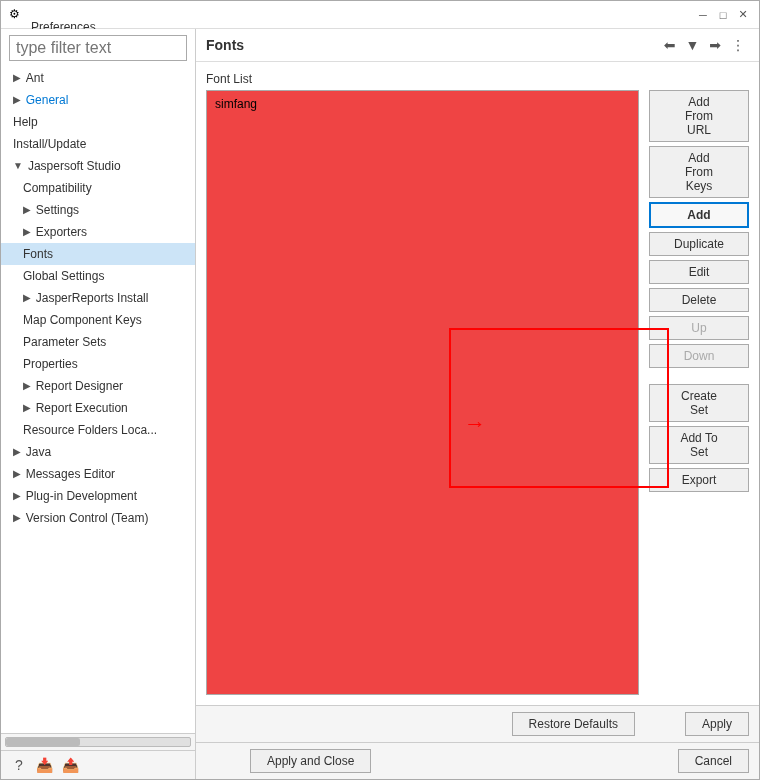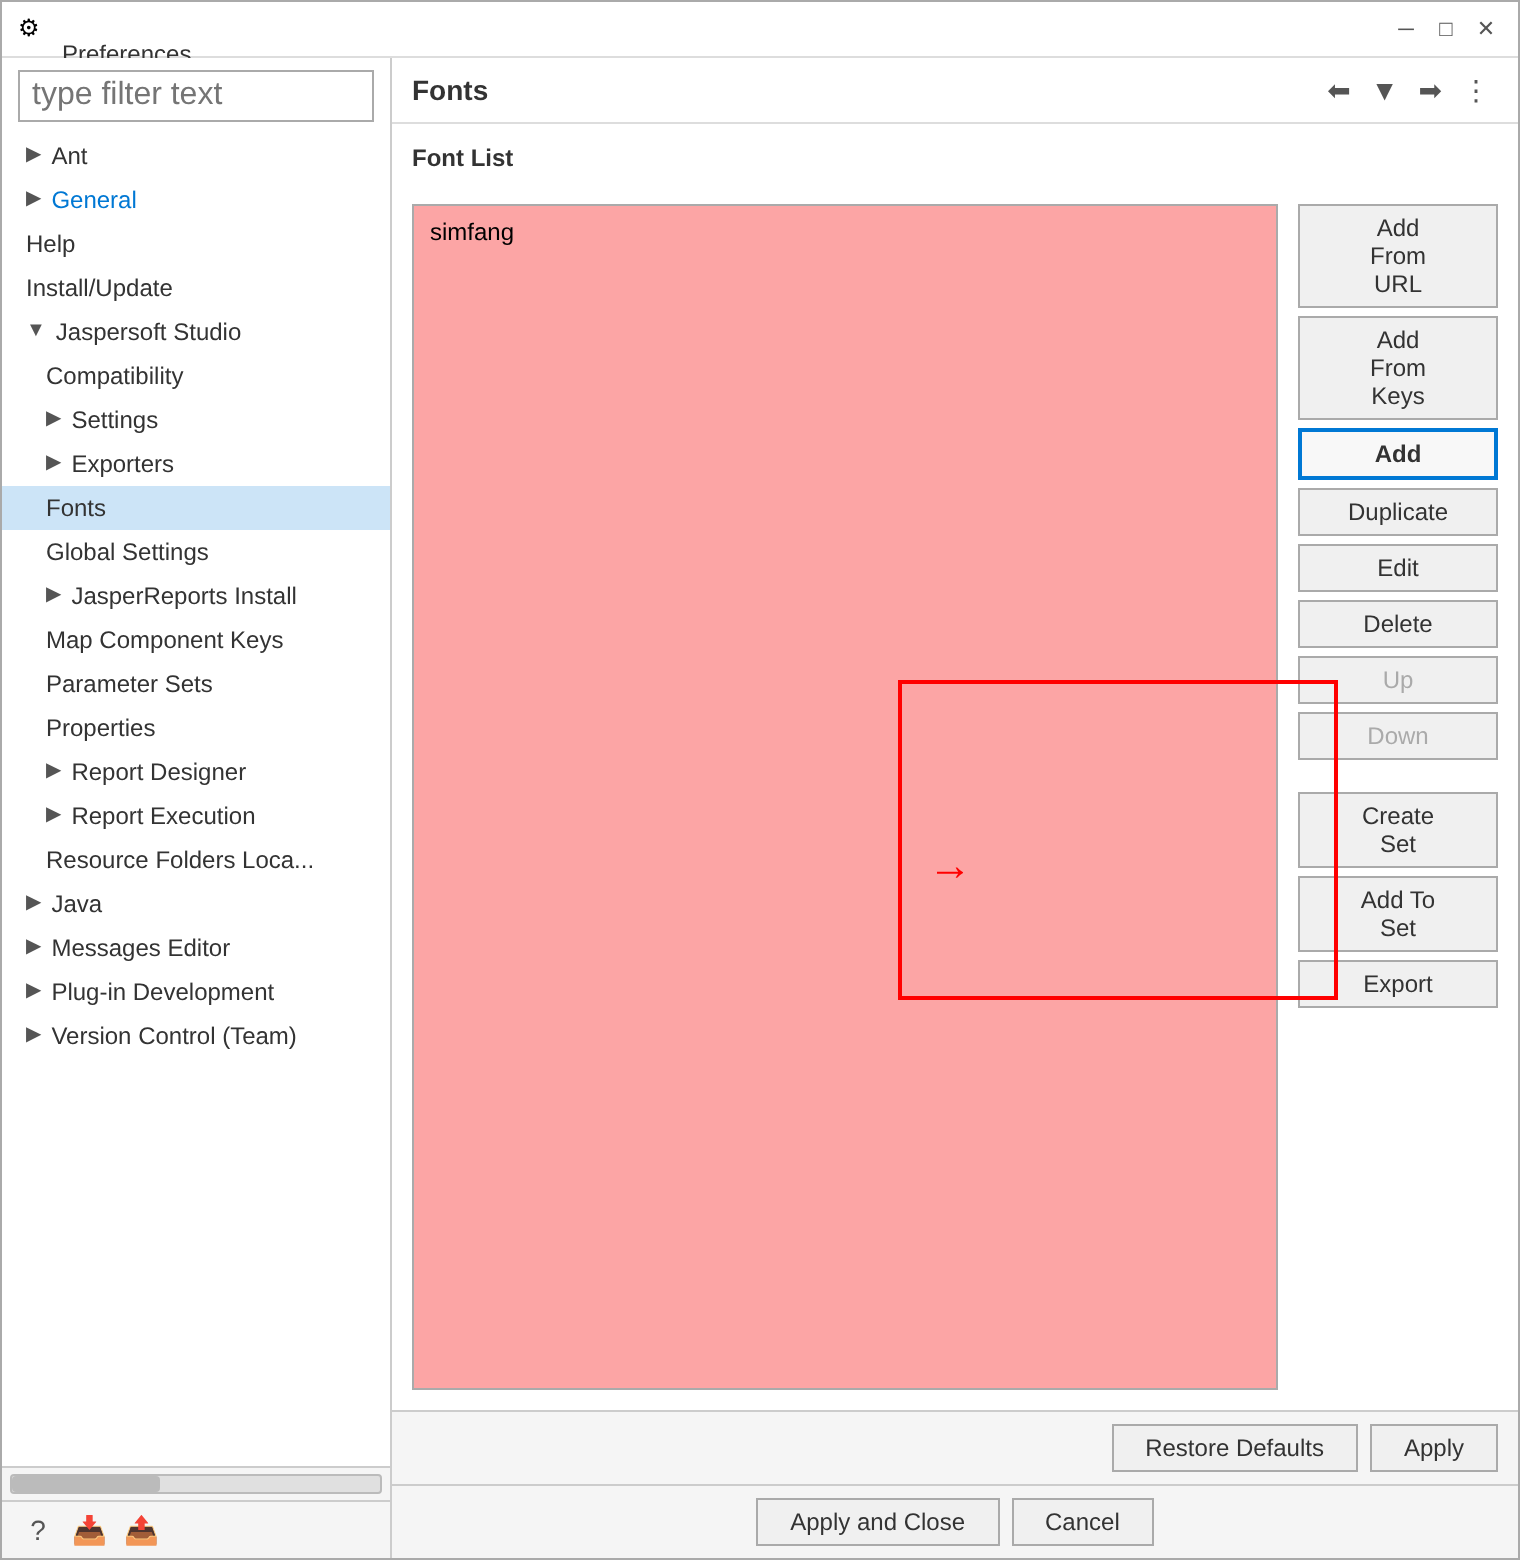--- a/index.html
+++ b/index.html
@@ -158,32 +158,31 @@
     .right-content {
       flex: 1;
       display: flex;
       flex-direction: column;
       padding: 10px;
       overflow: hidden;
     }
     .font-list-label {
       font-size: 12px;
       color: #333;
-      margin-bottom: 16px;
-      font-weight: bold;
+      margin-bottom: 4px;
     }
     .main-area {
       display: flex;
       gap: 10px;
       flex: 1;
     }
     .font-list-box {
       border: 1px solid #aaa;
       flex: 1;
-      background: #fca5a5;
+      background: #ef4444;
       overflow-y: auto;
       padding: 4px;
     }
     .font-item {
       padding: 2px 4px;
       cursor: pointer;
       font-size: 12px;
     }
     .buttons-col {
       display: flex;
@@ -217,20 +216,21 @@
       gap: 6px;
       background: #f5f5f5;
     }
     .footer-btn {
       padding: 4px 16px;
       font-size: 12px;
       border: 1px solid #aaa;
       background: #f0f0f0;
       cursor: pointer;
       color: #333;
+      margin-left: 44px;
     }
 
     .scrollbar-area {
       border-top: 1px solid #ccc;
       padding: 3px 4px;
       background: #f5f5f5;
       display: flex;
       align-items: center;
     }
     .scrollbar-track {
@@ -419,19 +419,19 @@
             </div>
           </div>
         </div>
       </div>
 
       <div class="right-footer">
         <button class="footer-btn">Restore Defaults</button>
         <button class="footer-btn">Apply</button>
       </div>
 
-      <div style="border-top:1px solid #ccc; padding:6px 10px; display:flex; justify-content:center; gap:6px; background:#f5f5f5;">
+      <div style="border-top:1px solid #ccc; padding:6px 10px; display:flex; justify-content:space-between; gap:6px; background:#f5f5f5;">
         <button class="footer-btn">Apply and Close</button>
         <button class="footer-btn">Cancel</button>
       </div>
     </div>
   </div>
 </div>
 
 </body></html>

